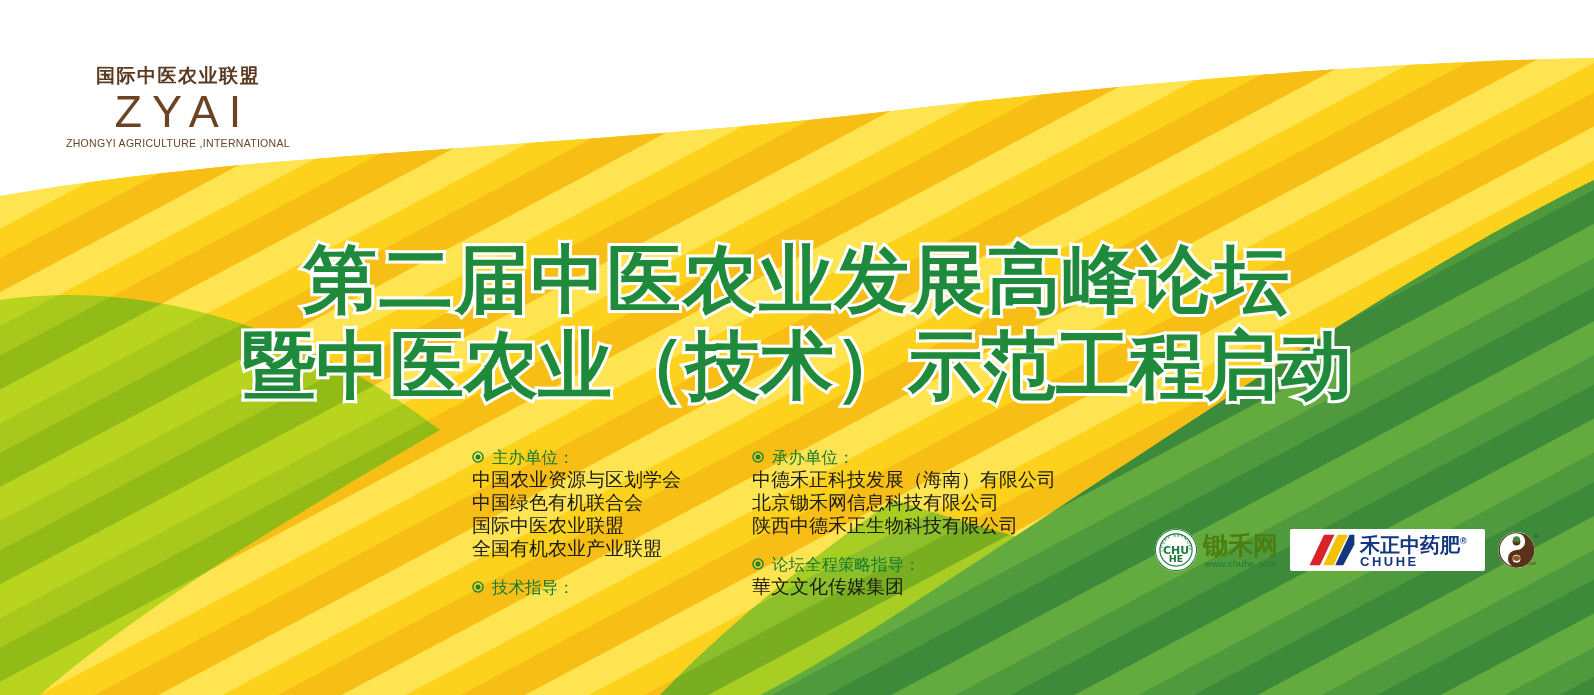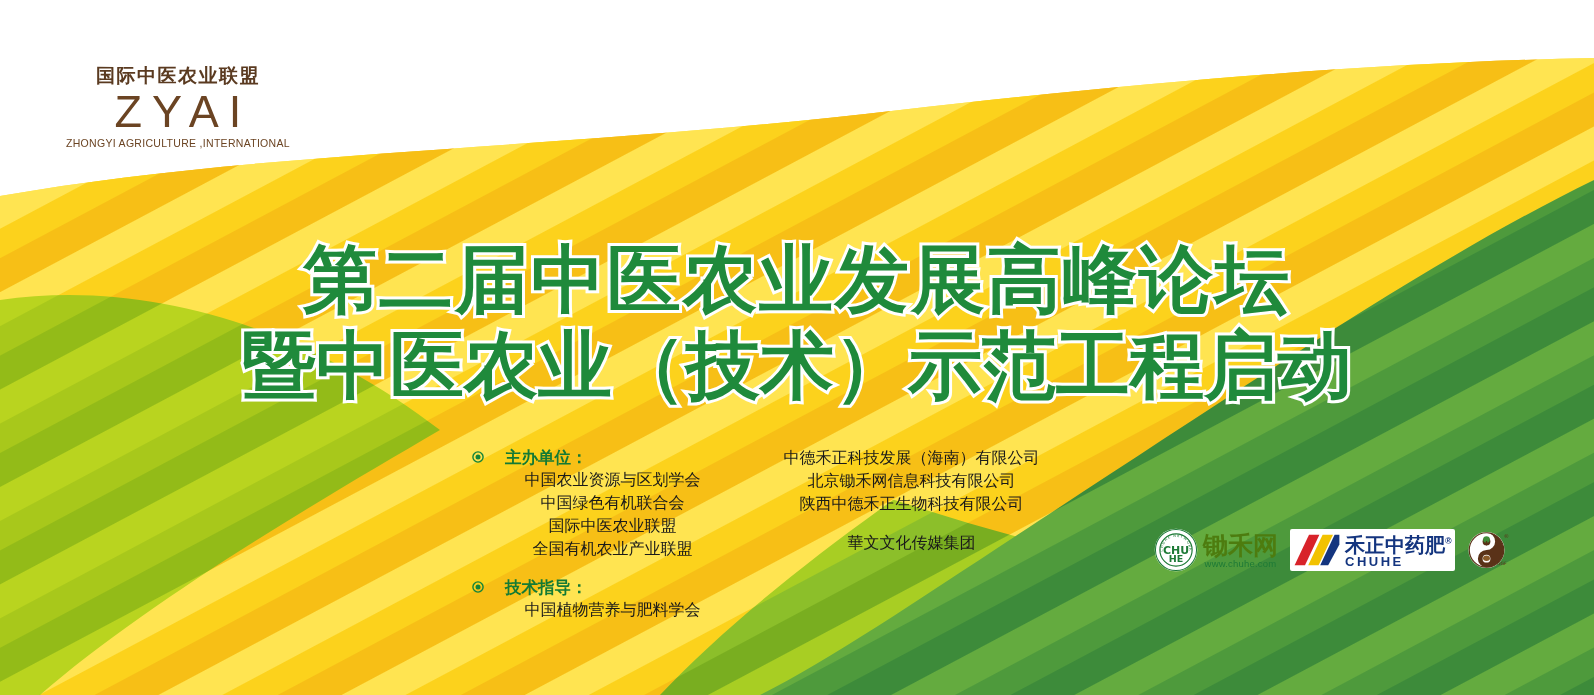--- a/index.html
+++ b/index.html
@@ -61,50 +61,50 @@
   
   #credits {
     position:absolute; left:472px; top:446px; z-index:5;
     display:flex; gap:18px;
   }
   .cred-col { display:flex; flex-direction:column; }
   .cred-col.left { width:262px; }
   .cred-col.right { width:300px; }
   .cred-group { margin-bottom:16px; }
   .cred-head {
-    display:flex; align-items:center; gap:21px;
-    font-size:16.5px; font-weight:bold; color:#147a34;
+    display:flex; align-items:center; gap:8px;
+    font-size:16.5px; font-weight:normal; color:#147a34;
     line-height:22px; white-space:nowrap;
   }
   .bullet-icon {
     width:12px; height:12px; flex:0 0 12px; display:block;
   }
   .cred-item {
-    font-size:16px; color:#1a1a1a; line-height:23px;
-    margin-left:19px; white-space:nowrap;text-align:center;
+    font-size:19px; color:#1a1a1a; line-height:23px;
+    white-space:nowrap;
   }
 
   
   #sponsors {
     position:absolute; left:1154px; top:528px; z-index:5;
     display:flex; align-items:center; gap:12px;
   }
   .sponsor { display:flex; align-items:center; }
   #sp-chuhe { gap:5px; }
   .chuhe-seal { width:44px; height:44px; display:block; }
   .chuhe-text { display:flex; flex-direction:column; align-items:center; }
   .chuhe-cn {
     font-size:25px; font-weight:bold; color:#4d7c0f;
     letter-spacing:0px; line-height:26px; white-space:nowrap;
   }
   .chuhe-url {
     font-size:9.5px; color:#1d7a36; letter-spacing:0.2px;
     line-height:11px; white-space:nowrap;
   }
-  #sp-hz { gap:4px; background:#ffffff; padding:2px 3px; border-radius:2px; }
+  #sp-hz { gap:4px; background:#ffffff; padding:2px 18px; border-radius:2px; }
   .hz-mark { width:48px; height:34px; display:block; }
   .hz-text { display:flex; flex-direction:column; }
   .hz-cn {
     font-size:20px; font-weight:bold; color:#14357f;
     line-height:21px; white-space:nowrap; position:relative;
   }
   .hz-sup { font-size:9px; vertical-align:super; }
   .hz-en {
     font-size:13px; font-weight:bold; color:#14357f;
     letter-spacing:2.5px; line-height:14px; white-space:nowrap;
@@ -279,34 +279,47 @@
       </div>
 
       <div class="cred-group">
         <div class="cred-head">
           <svg class="bullet-icon" viewBox="0 0 12 12">
             <circle cx="6" cy="6" r="5.1" fill="none" stroke="#14843a" stroke-width="1.4"></circle>
             <circle cx="6" cy="6" r="2.5" fill="#14843a"></circle>
           </svg>
           <span>技术指导：</span>
         </div>
-        <div class="cred-item">中国植物营养与肥料学会</div>
       </div>
 
     </div>
 
     <div class="cred-col right">
 
       <div class="cred-group">
+        <div class="cred-head">
+          <svg class="bullet-icon" viewBox="0 0 12 12">
+            <circle cx="6" cy="6" r="5.1" fill="none" stroke="#14843a" stroke-width="1.4"></circle>
+            <circle cx="6" cy="6" r="2.5" fill="#14843a"></circle>
+          </svg>
+          <span>承办单位：</span>
+        </div>
         <div class="cred-item">中德禾正科技发展（海南）有限公司</div>
         <div class="cred-item">北京锄禾网信息科技有限公司</div>
         <div class="cred-item">陕西中德禾正生物科技有限公司</div>
       </div>
 
       <div class="cred-group">
+        <div class="cred-head">
+          <svg class="bullet-icon" viewBox="0 0 12 12">
+            <circle cx="6" cy="6" r="5.1" fill="none" stroke="#14843a" stroke-width="1.4"></circle>
+            <circle cx="6" cy="6" r="2.5" fill="#14843a"></circle>
+          </svg>
+          <span>论坛全程策略指导：</span>
+        </div>
         <div class="cred-item">華文文化传媒集团</div>
       </div>
 
     </div>
   </div>
 
   <div id="sponsors">
 
     <div class="sponsor" id="sp-chuhe">
       <svg class="chuhe-seal" viewBox="0 0 60 60">

